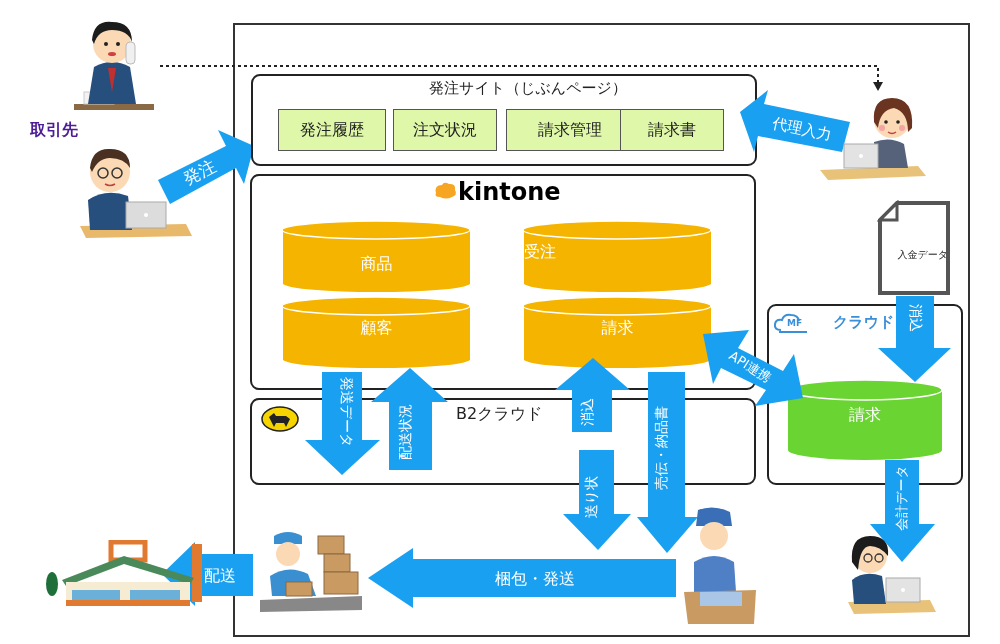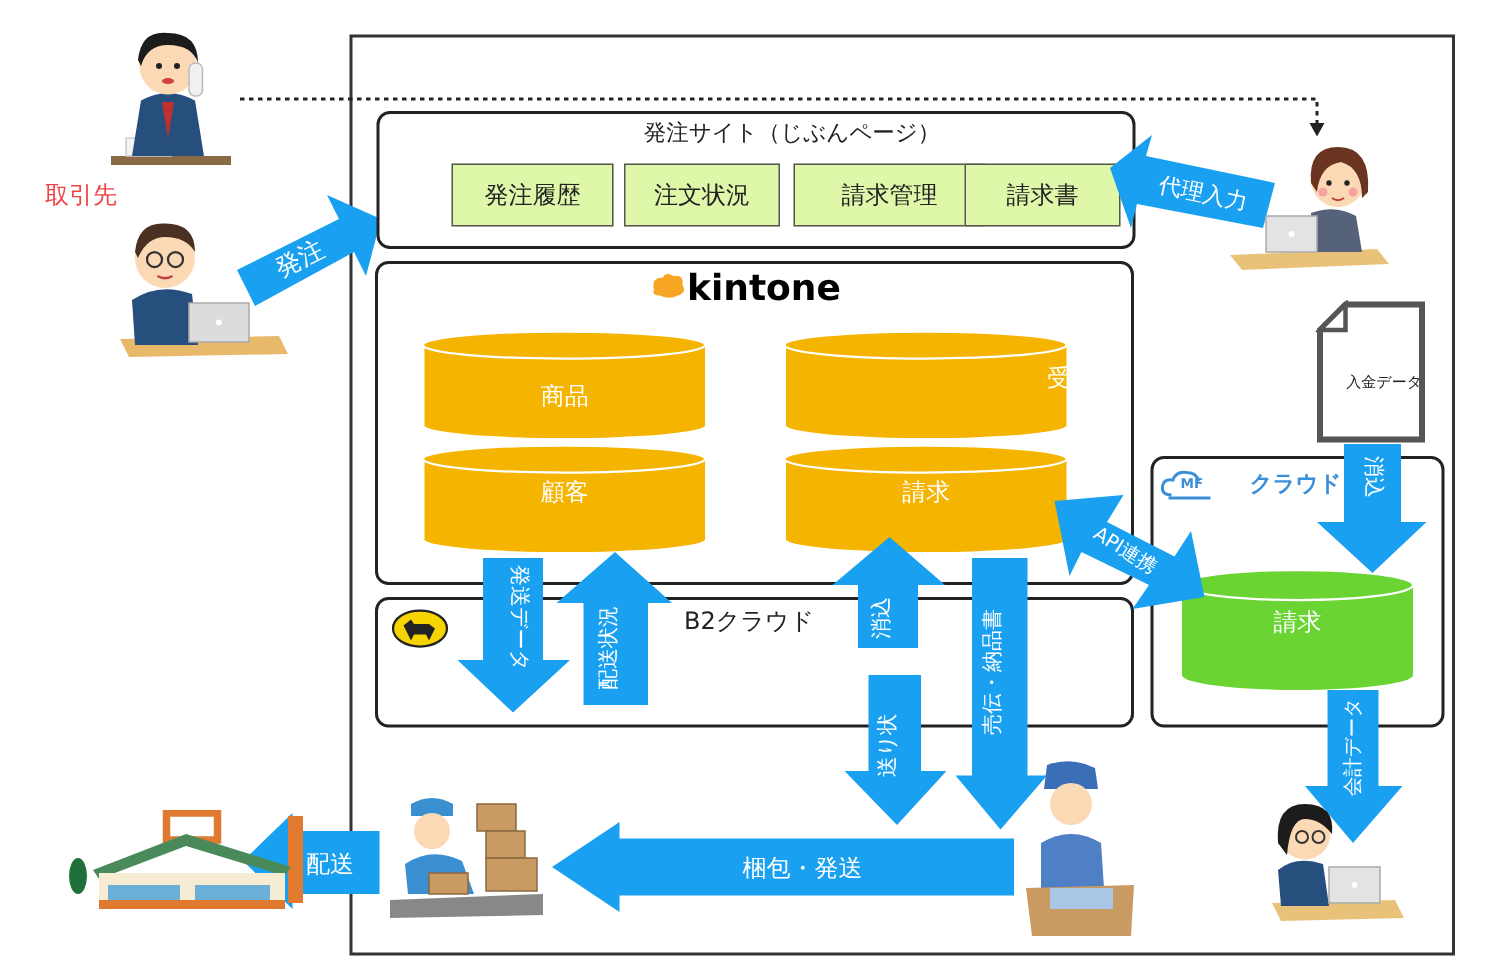--- a/index.html
+++ b/index.html
@@ -3,21 +3,21 @@
 <meta charset="utf-8">
 <style>
   html, body { margin:0; padding:0; background:#ffffff; }
   body { width:1000px; height:644px; position:relative; overflow:hidden;
          font-family:"DejaVu Sans", "Liberation Sans", sans-serif; color:#222; }
   .abs { position:absolute; }
   .frame { border:2px solid #333; box-sizing:border-box; }
   .rbox { border:2px solid #222; border-radius:9px; box-sizing:border-box; background:#fff; }
   .feature { position:absolute; top:109px; height:42px; background:#dff7a8; border:1.5px solid #555;
              box-sizing:border-box; display:flex; align-items:center; justify-content:center;
-             font-size:16px; color:#222;margin-left:23px; }
+             font-size:16px; color:#222; }
   .label { font-size:15px; color:#222; white-space:nowrap;margin-left:24px; }
   .arrow-text { fill:#ffffff; font-family:"DejaVu Sans", "Liberation Sans", sans-serif; }
   svg text { font-family:"DejaVu Sans", "Liberation Sans", sans-serif; }
 </style>
 </head>
 <body>
 
 <div class="abs frame" style="left:233px; top:23px; width:737px; height:614px;"></div>
 
 <svg class="abs" style="left:0; top:0;" width="1000" height="100">
@@ -31,21 +31,21 @@
   <path d="M22 55 Q40 45 58 55 L64 92 L16 92 Z" fill="#274f7d"></path>
   <path d="M36 56 L40 80 L44 56 Z" fill="#c03030"></path>
   <circle cx="40" cy="32" r="19" fill="#fbd9b5"></circle>
   <path d="M20 28 Q22 8 40 10 Q60 10 60 30 Q56 18 40 18 Q26 18 22 32 Z" fill="#1c1c1c"></path>
   <circle cx="34" cy="32" r="2" fill="#222"></circle>
     <circle cx="46" cy="32" r="2" fill="#222"></circle>
   <ellipse cx="40" cy="42" rx="4" ry="2" fill="#d04040"></ellipse>
   <rect x="54" y="30" width="9" height="22" rx="4" fill="#f0f0f0" stroke="#bbb"></rect>
 </svg>
 
-<div class="abs" style="left:30px; top:120px; font-size:16px; font-weight:normal; color:#ef4444;">取引先</div>
+<div class="abs" style="left:30px; top:120px; font-size:16px; font-weight:bold; color:#4c1d95;">取引先</div>
 
 <svg class="abs" style="left:76px; top:140px;" width="120" height="100" viewBox="0 0 120 100">
   <polygon points="4,86 110,84 116,96 10,98" fill="#e9b96b"></polygon>
   <path d="M12 60 Q30 48 52 56 L56 90 L14 90 Z" fill="#274f7d"></path>
   <circle cx="34" cy="32" r="20" fill="#fbd9b5"></circle>
   <path d="M14 28 Q16 8 34 9 Q54 9 54 28 Q48 18 34 18 Q22 18 16 32 Z" fill="#4a3020"></path>
   <circle cx="27" cy="33" r="5" fill="none" stroke="#333" stroke-width="1.5"></circle>
   <circle cx="41" cy="33" r="5" fill="none" stroke="#333" stroke-width="1.5"></circle>
   <path d="M29 44 Q34 47 39 44" stroke="#c04040" stroke-width="1.5" fill="none"></path>
   <rect x="50" y="62" width="40" height="26" fill="#dcdcdc" stroke="#aaa"></rect>
@@ -108,21 +108,21 @@
     <path d="M274 56 L274 110 A94 9 0 0 0 461 110 L461 56 Z" fill="#f5b400"></path>
     <ellipse cx="367" cy="56" rx="94" ry="9" fill="#f5b400" stroke="#fff" stroke-width="1.5"></ellipse>
   </g>
   <g>
     <path d="M274 132 L274 186 A94 9 0 0 0 461 186 L461 132 Z" fill="#f5b400"></path>
     <ellipse cx="367" cy="132" rx="94" ry="9" fill="#f5b400" stroke="#fff" stroke-width="1.5"></ellipse>
   </g>
 </svg>
 <div class="abs" style="left:283px; width:187px; top:242px; text-align:center; color:#fff; font-size:16px;margin-top:12px;">商品</div>
 <div class="abs" style="left:283px; width:187px; top:318px; text-align:center; color:#fff; font-size:16px;">顧客</div>
-<div class="abs" style="left:524px; width:187px; top:242px; text-align:right; color:#fff; font-size:16px;padding-left:19px;">受注</div>
+<div class="abs" style="left:524px; width:187px; top:242px; text-align:left; color:#fff; font-size:16px;">受注</div>
 <div class="abs" style="left:524px; width:187px; top:318px; text-align:center; color:#fff; font-size:16px;">請求</div>
 
 <div class="abs rbox" style="left:250px; top:398px; width:506px; height:87px;"></div>
 <svg class="abs" style="left:260px; top:405px;" width="40" height="28" viewBox="0 0 40 28">
   <ellipse cx="20" cy="14" rx="18" ry="12" fill="#f5d400" stroke="#222" stroke-width="1.5"></ellipse>
   <path d="M9 12 L14 8 L16 11 L26 11 L30 14 L28 18 L26 22 L24 18 L16 18 L14 22 L12 18 Z" fill="#222"></path>
 </svg>
 <div class="abs" style="left:456px; top:404px; font-size:16px; color:#222;">B2クラウド</div>
 
 <div class="abs rbox" style="left:767px; top:304px; width:196px; height:181px;"></div>

